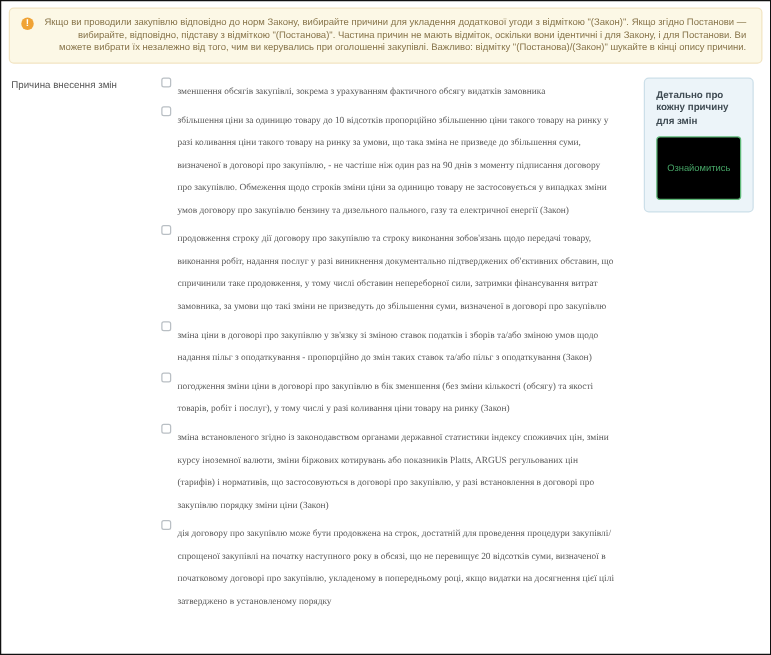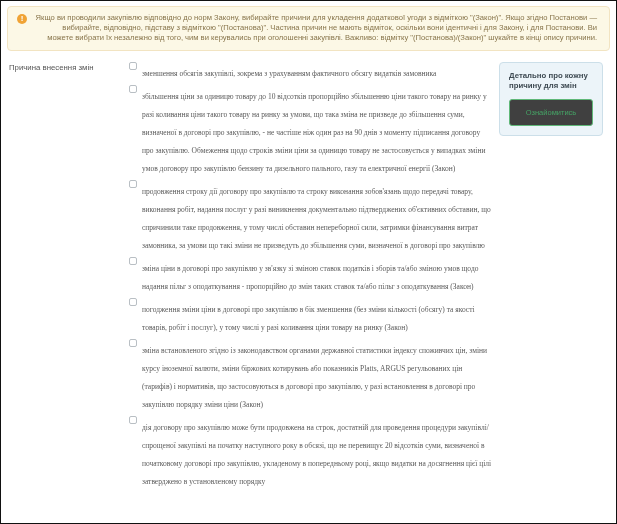--- a/index.html
+++ b/index.html
@@ -13,23 +13,23 @@
   
   .form-area{position:relative;margin-top:11px;}
   .field-label{position:absolute;left:8px;top:1px;font-size:7.8px;color:#555;}
 
   .options{margin-left:128px;width:364px;}
   .option{position:relative;display:block;padding-left:13px;margin-bottom:5px;cursor:pointer;font-family:Liberation Serif, serif;}
   .checkbox{position:absolute;left:0;top:0;width:8px;height:8px;box-sizing:border-box;border:1px solid #b9bfc4;border-radius:2px;background:#fff;}
   .option-text{font-size:7.5px;line-height:9.2px;color:#595959;}
 
   
-  .info-panel{position:absolute;top:0;right:13px;width:104px;box-sizing:border-box;background:#ecf4f9;border:1px solid #ccdfe9;border-radius:4px;padding:8px 9px 9px 9px;}
+  .info-panel{position:absolute;top:0;right:13px;width:88px;box-sizing:border-box;background:#ecf4f9;border:1px solid #ccdfe9;border-radius:4px;padding:8px 9px 9px 9px;}
   .info-title{font-size:7.8px;line-height:10.5px;font-weight:bold;color:#3e4a52;}
-  .info-btn{display:block;width:100%;margin-top:7px;box-sizing:border-box;background:#404040;border:1px solid #5fb878;border-radius:3px;color:#45a365;font-size:7.5px;padding:8px 2px;text-align:center;cursor:pointer;font-family:inherit;}
+  .info-btn{display:block;width:100%;margin-top:7px;box-sizing:border-box;background:#000000;border:1px solid #5fb878;border-radius:3px;color:#45a365;font-size:7.5px;padding:20px 2px;text-align:center;cursor:pointer;font-family:inherit;}
 </style>
 </head>
 <body>
 
 <div class="screen">
 
   <div class="banner">
     <span class="banner-icon">!</span>
     <span class="banner-text">Якщо ви проводили закупівлю відповідно до норм Закону, вибирайте причини для укладення додаткової угоди з відміткою "(Закон)". Якщо згідно Постанови — вибирайте, відповідно, підставу з відміткою "(Постанова)". Частина причин не мають відміток, оскільки вони ідентичні і для Закону, і для Постанови. Ви можете вибрати їх незалежно від того, чим ви керувались при оголошенні закупівлі. Важливо: відмітку "(Постанова)/(Закон)" шукайте в кінці опису причини.</span>
   </div>

